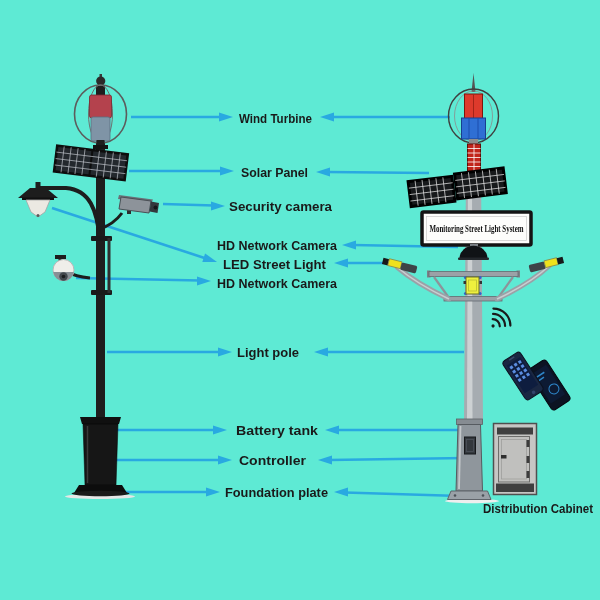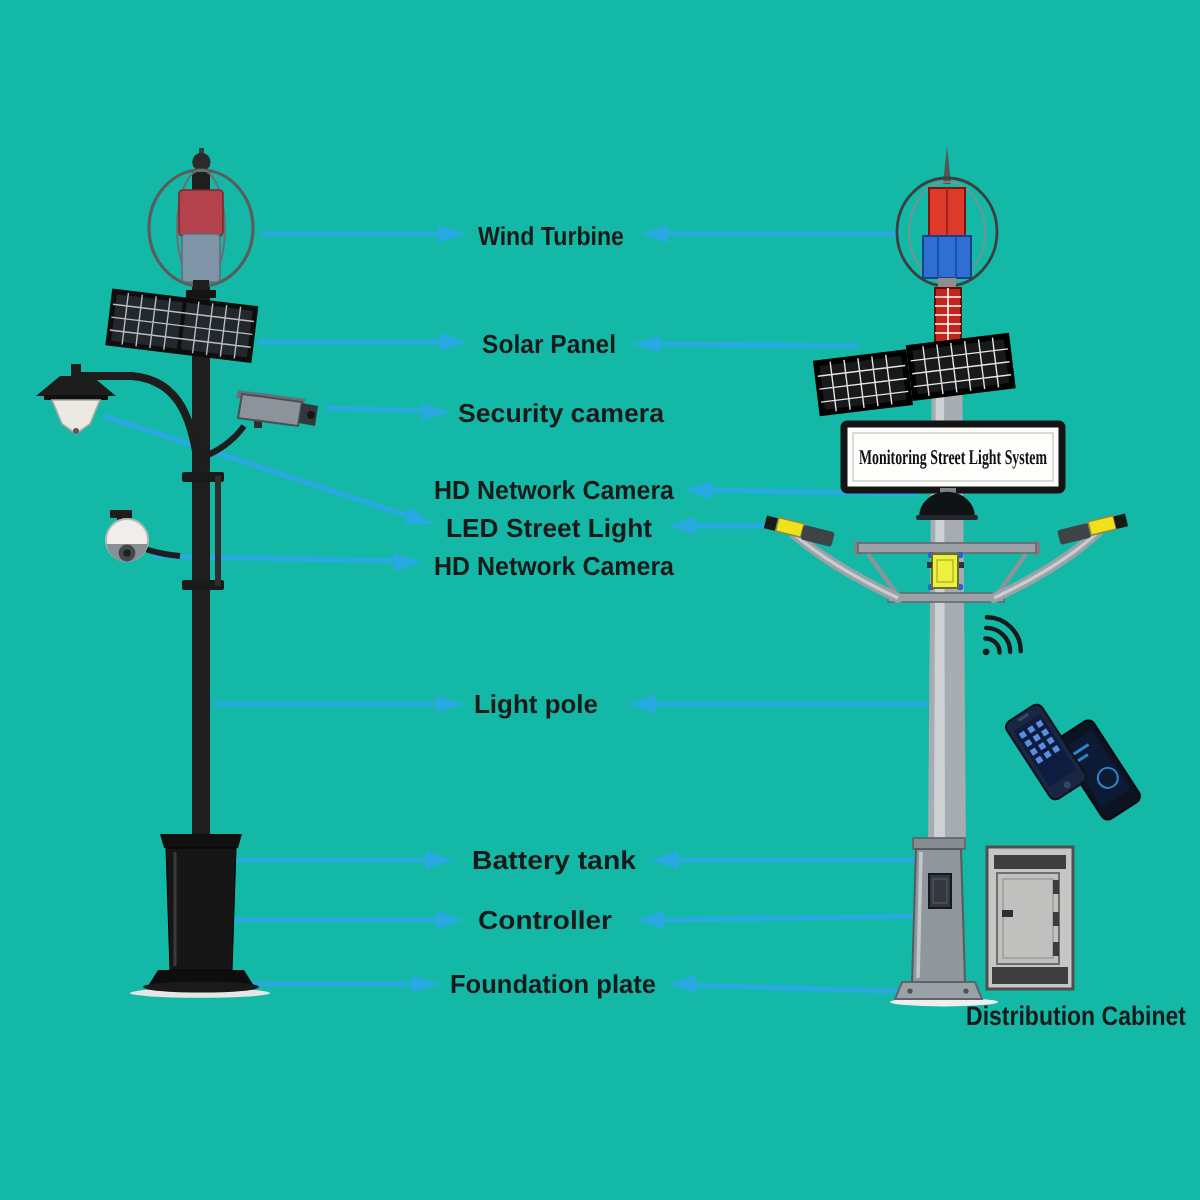--- a/index.html
+++ b/index.html
@@ -1,16 +1,16 @@
 <!DOCTYPE html>
 <html><head>
 <meta charset="utf-8">
 <style>
   html,body{margin:0;padding:0;background:#ffffff;}
-  .canvas{position:relative;width:600px;height:600px;background:#14b8a6;overflow:hidden;
+  .canvas{position:relative;width:600px;height:600px;background:#5eead4;overflow:hidden;
           font-family:"Liberation Sans", sans-serif;}
   svg{display:block;}
   .lbl{fill:#1a1a1a;font-family:"Liberation Sans", sans-serif;font-weight:bold;font-size:13px;}
   .lbl-big{fill:#1a1a1a;font-family:"Liberation Sans", sans-serif;font-weight:bold;font-size:13.5px;}
   .sign-text{fill:#111;font-family:"Liberation Serif", serif;font-weight:bold;font-size:10.5px;}
 </style>
 </head>
 <body>
 
 <div class="canvas">

